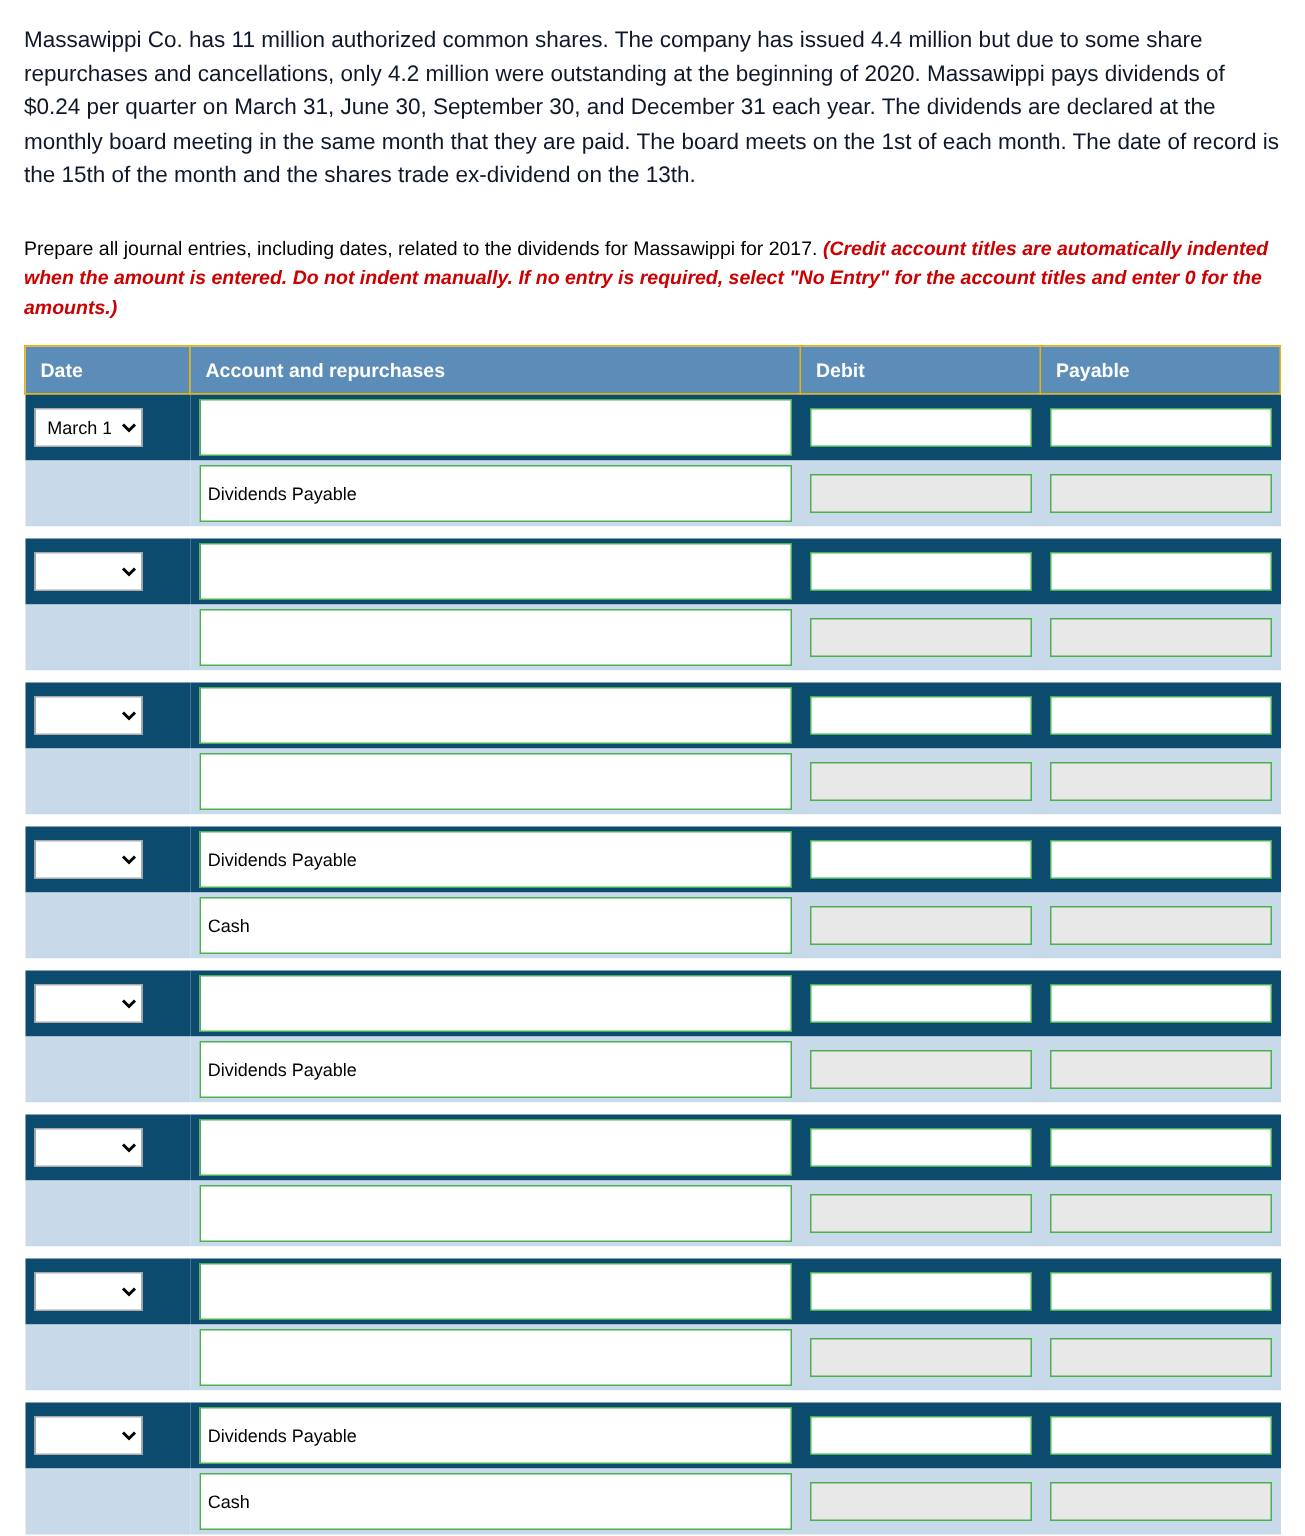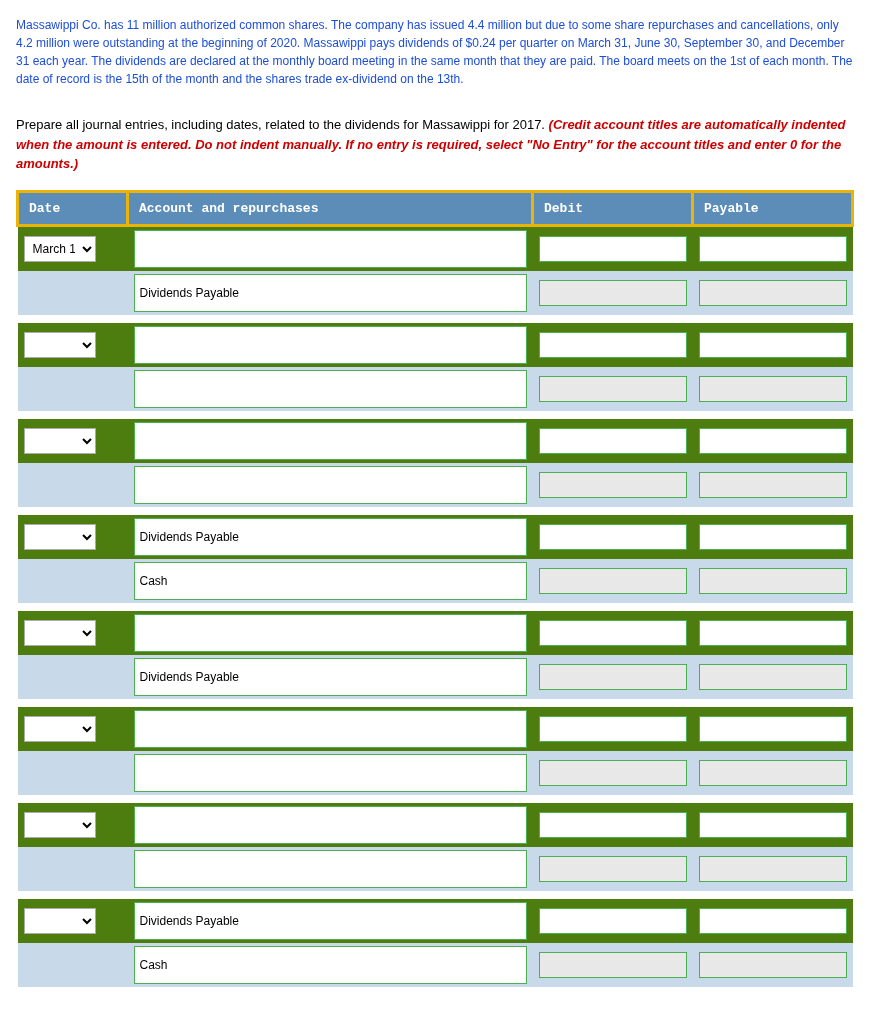--- a/index.html
+++ b/index.html
@@ -4,24 +4,24 @@
   <style>
     * { box-sizing: border-box; margin: 0; padding: 0; }
     body {
       font-family: Arial, sans-serif;
       font-size: 13px;
       background: #fff;
       padding: 16px;
       width: 870px;
     }
     .intro-text {
-      font-size: 12px;
+      font-size: 15px;
       line-height: 1.5;
       margin-bottom: 12px;
-      color: #1d4ed8;
+      color: #0f172a;
     }
     .instructions {
       font-size: 13px;
       line-height: 1.5;
       margin-bottom: 16px;
       color: #000;
     }
     .instructions .italic-red {
       color: #cc0000;
       font-style: italic;
@@ -32,35 +32,34 @@
       border-collapse: collapse;
     }
     .journal-table thead tr {
       background-color: #5b8db8;
       color: #fff;
       font-weight: bold;
     }
     .journal-table thead th {
       padding: 8px 10px;
       text-align: left;
-      border: 3px solid #eab308;
-      font-family: Liberation Mono, monospace;
+      border: 1px solid #eab308;
     }
     .journal-table thead th.center {
     }
     .col-date { width: 110px; }
     .col-account { width: auto; }
     .col-debit { width: 160px; }
     .col-credit { width: 160px; }
     .row-main td, .row-sub td {
       padding: 3px 6px;
       border: none;
     }
     .row-main {
-      background: #4d7c0f;
+      background: #0c4a6e;
     }
     .row-sub {
       background: #c8daea;
     }
 
     .date-cell {
       display: flex;
       align-items: center;
       gap: 4px;
     }

